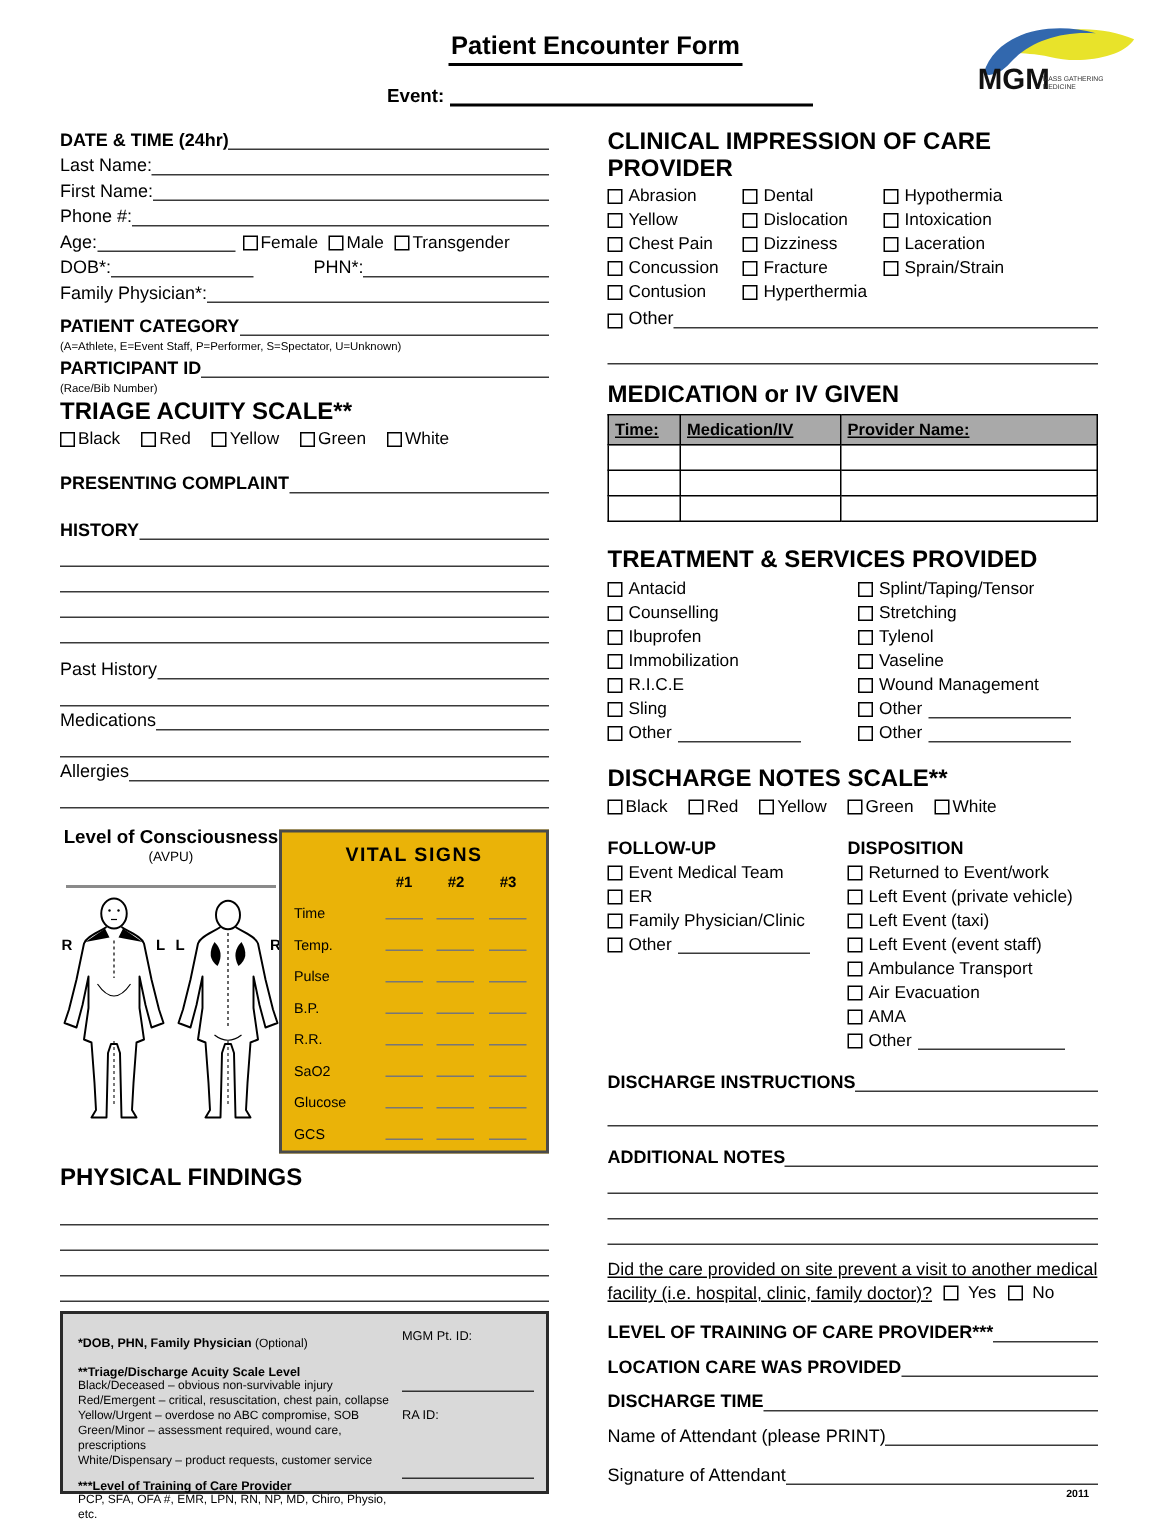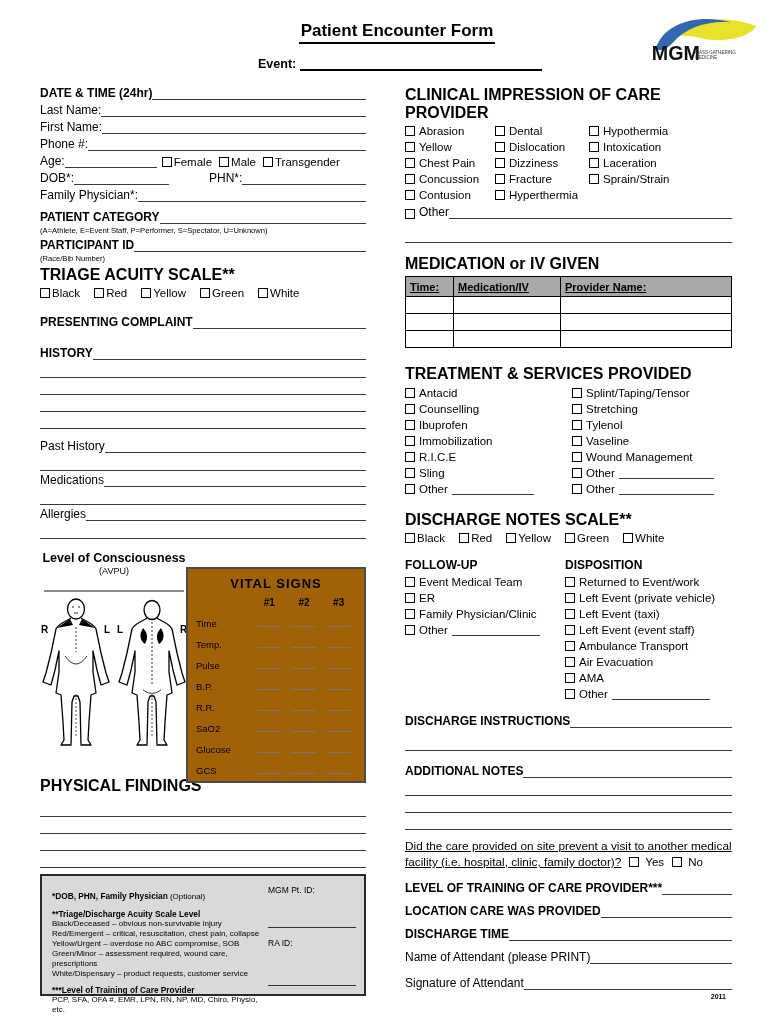--- a/index.html
+++ b/index.html
@@ -37,21 +37,21 @@
   .cbinline { display:flex; align-items:center; gap:2px; font-size:11.5px; }
   .trirow { display:flex; align-items:center; gap:14px; margin:3px 0 0 0; }
 
   
   .loc-wrap { position:relative; height:220px; margin-top:12px; }
   .loc-block { width:148px; text-align:center; }
   .loc-title { font-size:12.5px; font-weight:bold; }
   .loc-sub { font-size:9px; margin-top:1px; }
   .loc-div { border-bottom:2px solid #8a8a8a; width:140px; margin:14px auto 6px auto; }
   .figures { display:flex; justify-content:center; gap:4px; }
-  .vitals-box { position:absolute; top:16px; right:0; width:180px; height:216px; border:2px solid #4a4a4a; padding:7px 8px 4px 8px; background:#a16207; }
+  .vitals-box { position:absolute; top:2px; right:0; width:180px; height:216px; border:2px solid #4a4a4a; padding:7px 8px 4px 8px; background:#eab308; }
   .vitals-title { text-align:center; font-size:13px; font-weight:bold; letter-spacing:1px; }
   .vgrid { display:grid; grid-template-columns:56px 1fr 1fr 1fr; align-items:end; }
   .vhead { margin-top:6px; font-size:10px; font-weight:bold; }
   .vhead span { text-align:center; }
   .vrow { height:21px; font-size:9.5px; }
   .vcell { border-bottom:1px solid #777; width:25px; height:1px; margin:0 auto 2px auto; }
 
   
   .foot-box { margin-top:6px; border:2px solid #2a2a2a; background:#d9d9d9; height:122px; display:flex; padding:9px 8px 6px 10px; }
   .foot-left { flex:1; padding-right:6px; }

